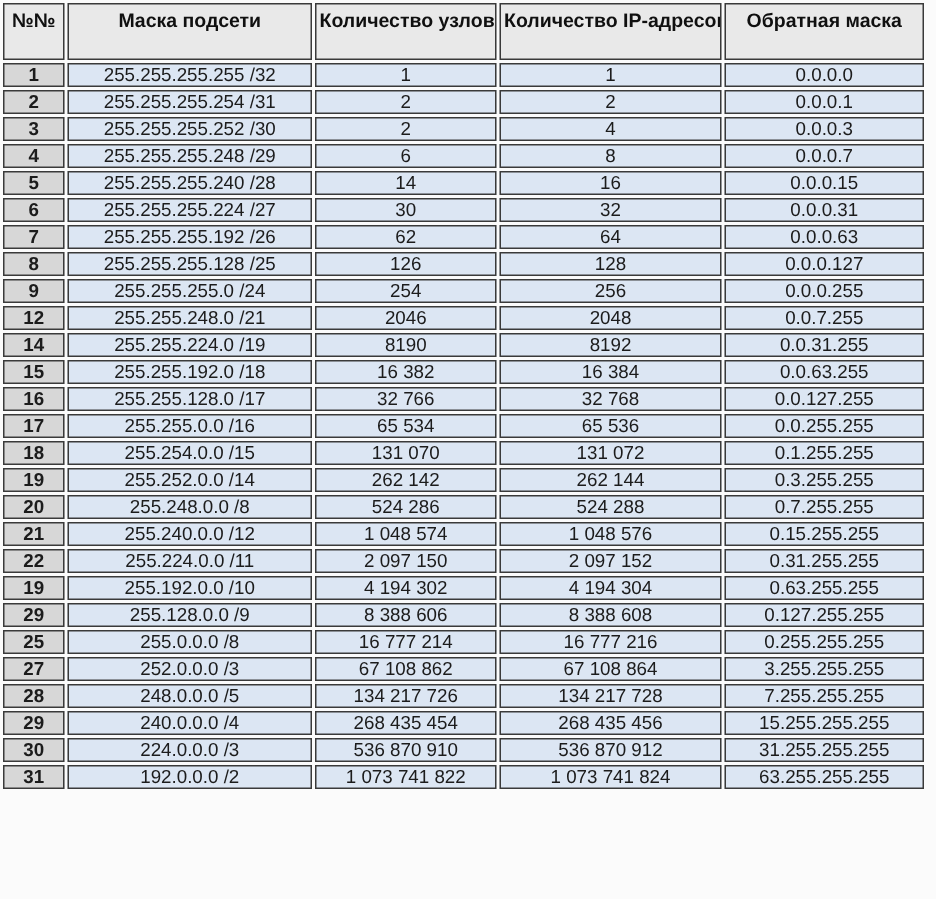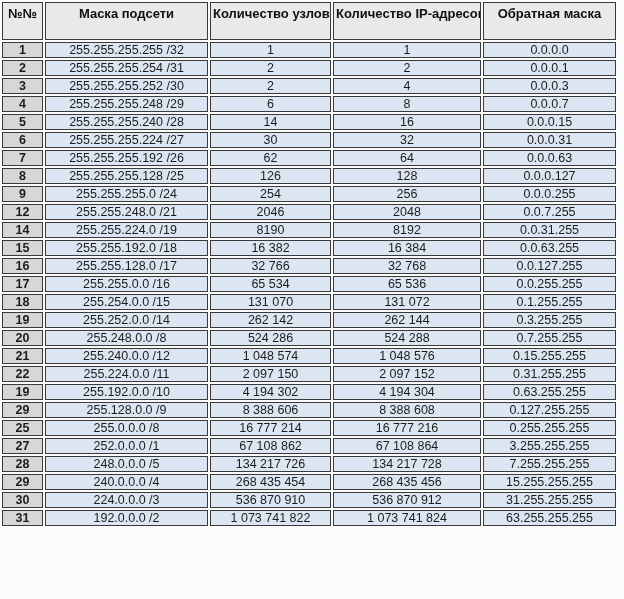--- a/index.html
+++ b/index.html
@@ -223,21 +223,21 @@
       </tr>
       <tr>
         <td class="num">25</td>
         <td>255.0.0.0 /8</td>
         <td>16 777 214</td>
         <td>16 777 216</td>
         <td>0.255.255.255</td>
       </tr>
       <tr>
         <td class="num">27</td>
-        <td>252.0.0.0 /1</td>
+        <td>252.0.0.0 /3</td>
         <td>67 108 862</td>
         <td>67 108 864</td>
         <td>3.255.255.255</td>
       </tr>
       <tr>
         <td class="num">28</td>
         <td>248.0.0.0 /5</td>
         <td>134 217 726</td>
         <td>134 217 728</td>
         <td>7.255.255.255</td>

